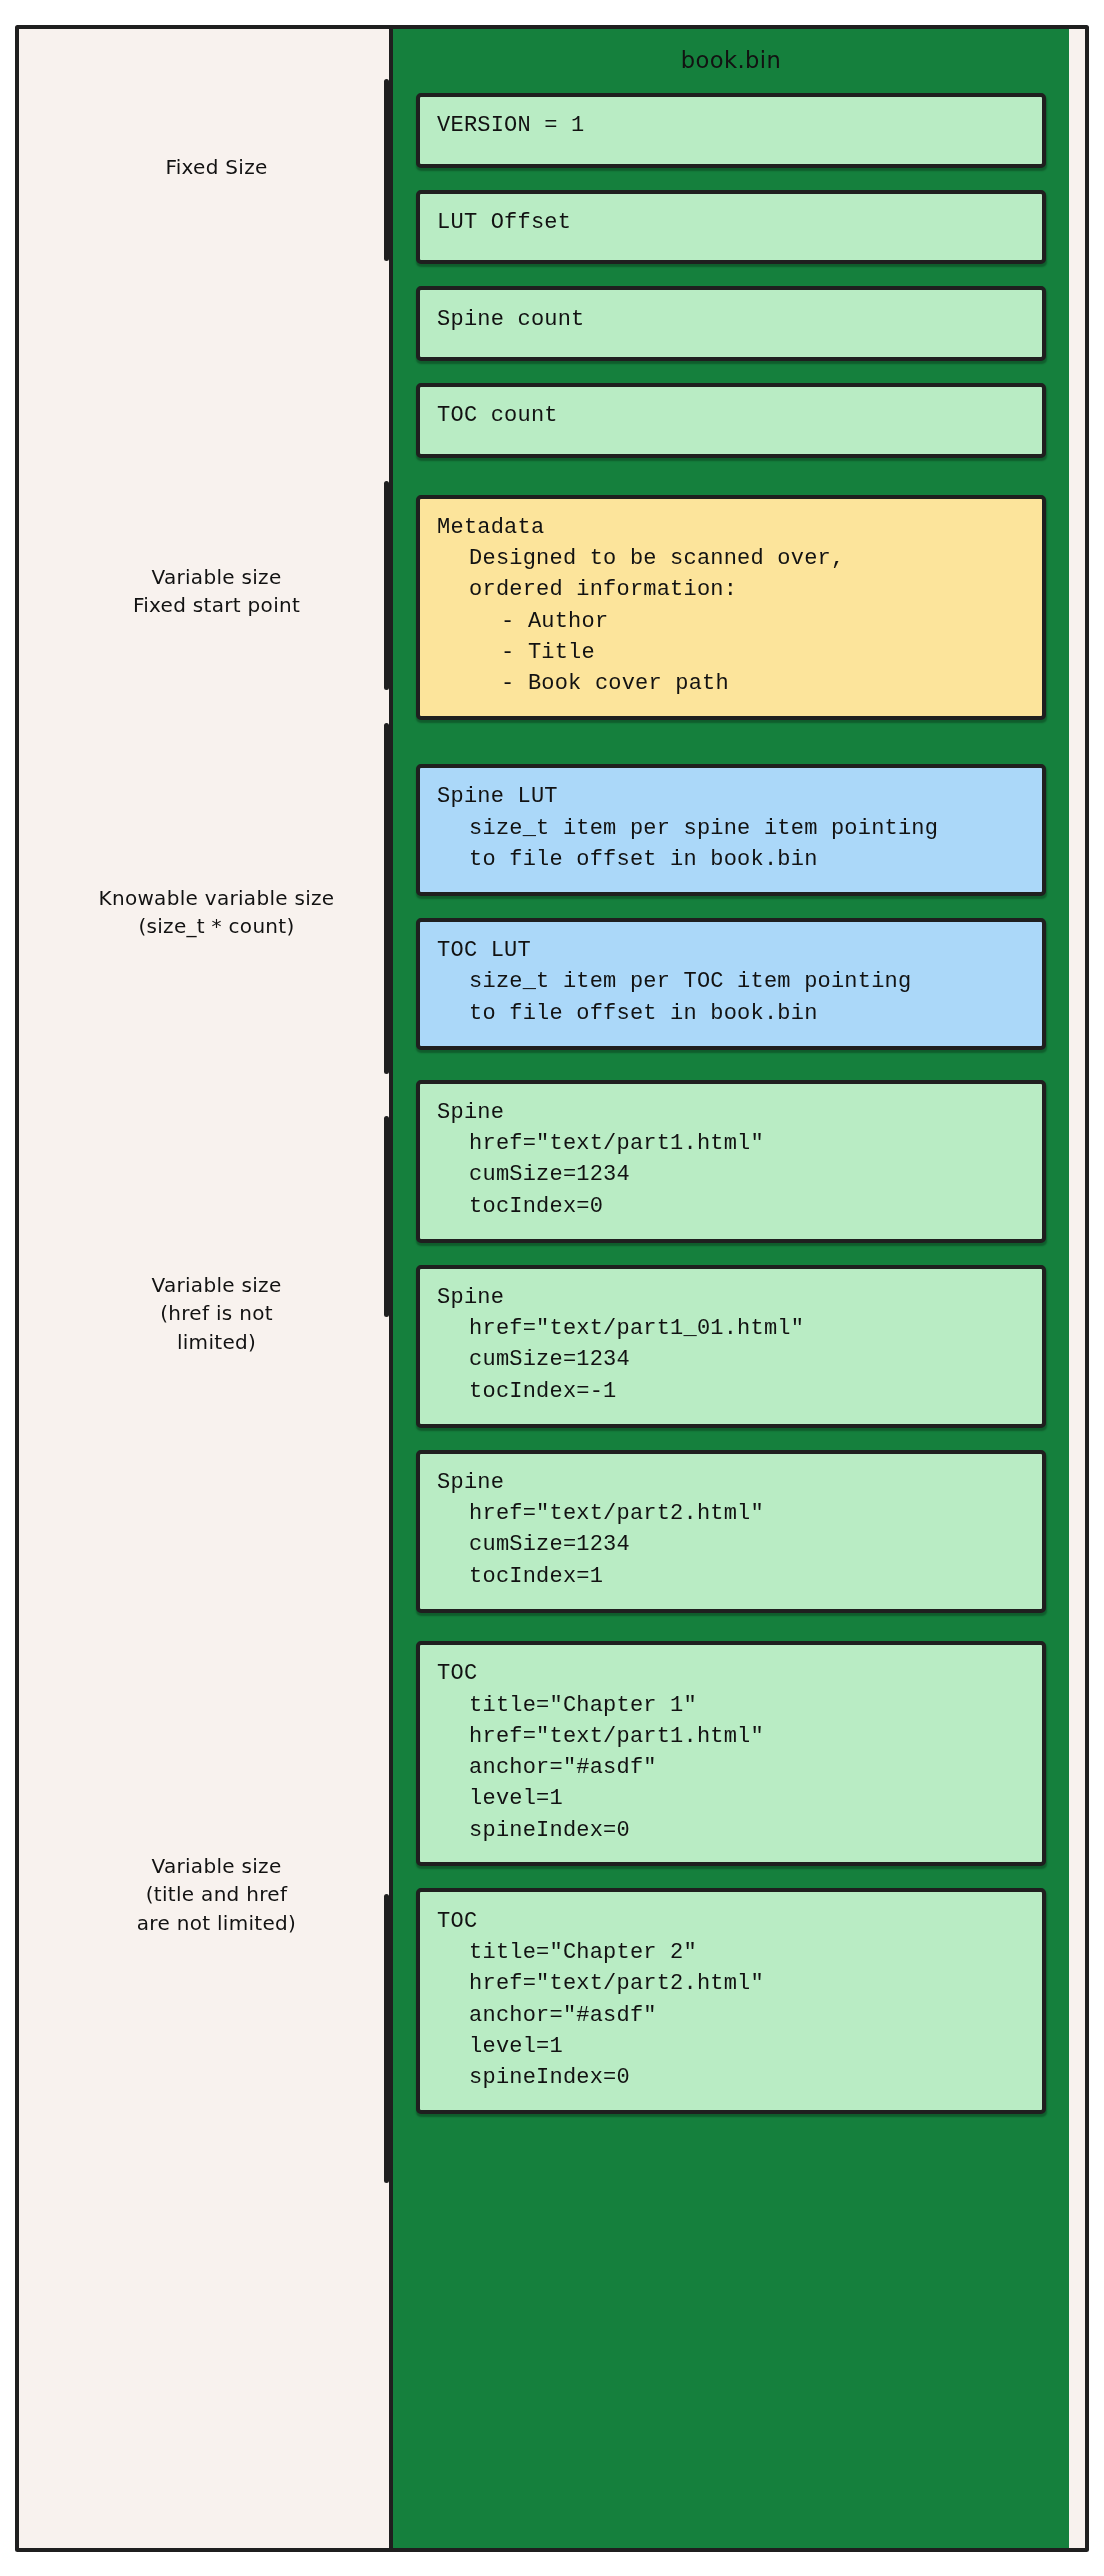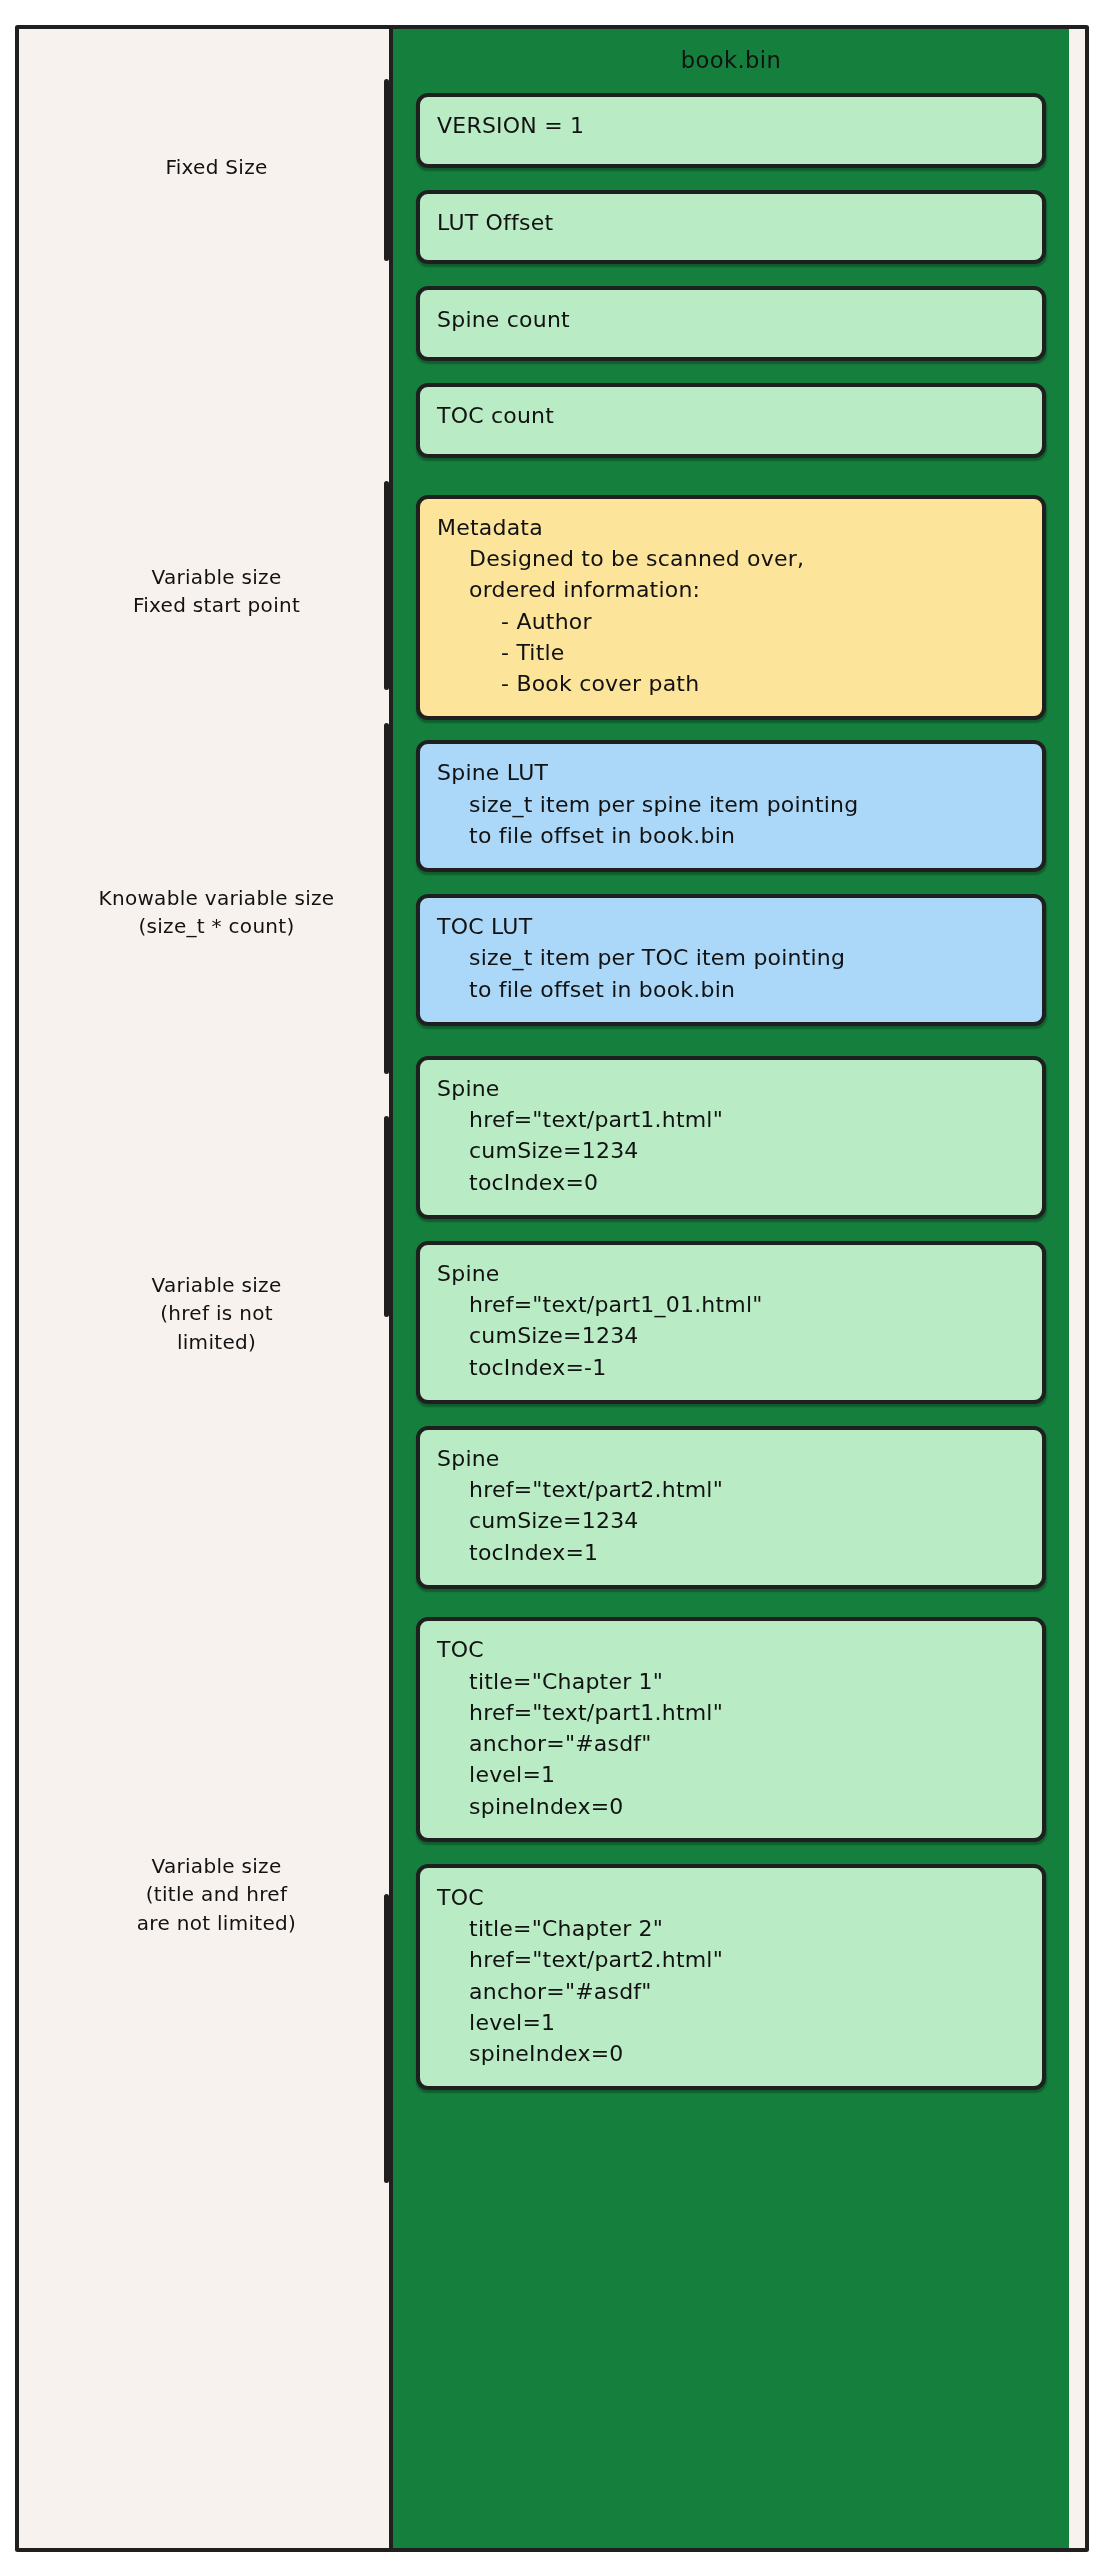--- a/index.html
+++ b/index.html
@@ -91,24 +91,25 @@
     position: absolute;
     top: 64px;
     left: 23.4px;
     right: 23.4px;
   }
 
   .block {
     position: relative;
     box-sizing: border-box;
     border: 4.2px solid #1f1f1f;
-    border-radius: 12px;
+    border-radius: 5px;
     margin-bottom: 22px;
     padding: 13.4px 16.7px 16.7px 16.7px;
     box-shadow: 0.8px 2.5px 1.7px rgba(0,0,0,0.28);
+    font-family: Liberation Mono, monospace;
   }
   .block.green  { background: #b9ecc4; }
   .block.yellow { background: #fce49b; }
   .block.blue   { background: #abd8f9; }
 
   .block-line {
     font-size: 22px;
     line-height: 1.42;
     color: #121212;
     white-space: pre;
@@ -165,21 +166,21 @@
         </div>
 
         <div class="block green pad-short">
           <div class="block-line">Spine count</div>
         </div>
 
         <div class="block green pad-short" style="margin-bottom:37px;">
           <div class="block-line">TOC count</div>
         </div>
 
-        <div class="block yellow" style="margin-bottom:20px;">
+        <div class="block yellow" style="margin-bottom:44px;">
           <div class="block-line">Metadata</div>
           <div class="block-line indent">Designed to be scanned over,</div>
           <div class="block-line indent">ordered information:</div>
           <div class="block-line indent2">- Author</div>
           <div class="block-line indent2">- Title</div>
           <div class="block-line indent2">- Book cover path</div>
         </div>
 
         <div class="block blue pad-tall">
           <div class="block-line">Spine LUT</div>

